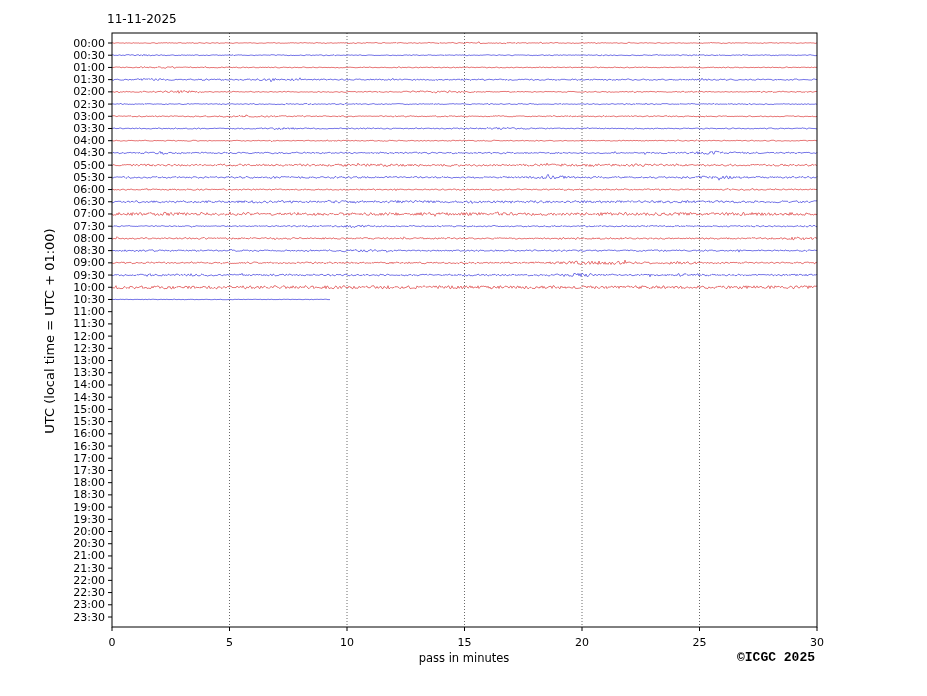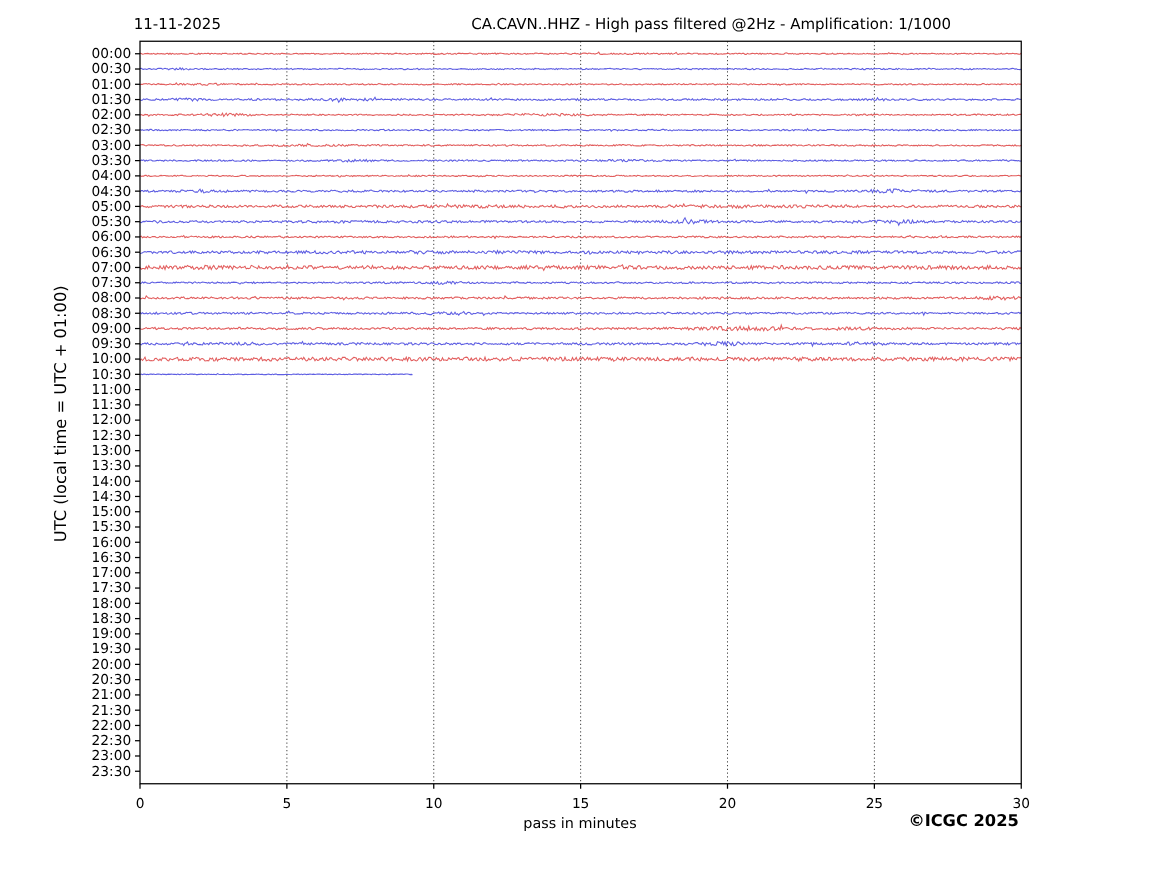--- a/index.html
+++ b/index.html
@@ -3,30 +3,29 @@
 <meta charset="utf-8">
 <style>
   html,body{margin:0;padding:0;background:#fff;}
   .page{position:relative;width:927px;height:684px;background:#ffffff;
         font-family:"DejaVu Sans","Liberation Sans",sans-serif;color:#000;overflow:hidden;}
   .hdr-date{position:absolute;left:107px;top:12px;font-size:12px;white-space:nowrap;}
   .hdr-title{position:absolute;left:377px;top:12px;font-size:12px;white-space:nowrap;}
   .ylabel{position:absolute;left:49px;top:331px;transform:translate(-50%,-50%) rotate(-90deg);
           font-size:13px;white-space:nowrap;}
   .xlabel{position:absolute;left:464px;top:651px;transform:translateX(-50%);font-size:11.5px;white-space:nowrap;}
-  .credit{position:absolute;right:112px;top:650px;font-size:13px;font-weight:bold;white-space:nowrap;}
+  .credit{position:absolute;right:112px;top:650px;font-size:13px;font-weight:bold;white-space:nowrap;font-family:Liberation Mono, monospace;}
   svg{position:absolute;left:0;top:0;}
   text{font-family:"DejaVu Sans","Liberation Sans",sans-serif;}
 </style>
 </head>
 <body>
 
 <div class="page">
   <div class="hdr-date">11-11-2025</div>
-  <div class="hdr-title">CA.CAVN..HHZ - High pass filtered @2Hz - Amplification: 1/1000</div>
   <div class="ylabel">UTC (local time = UTC + 01:00)</div>
   <svg id="plot-svg" width="927" height="696" viewBox="0 0 927 696">
       <line x1="229.5" y1="33" x2="229.5" y2="627" stroke="#444" stroke-width="0.8" stroke-dasharray="1,2"></line>
       <line x1="347" y1="33" x2="347" y2="627" stroke="#444" stroke-width="0.8" stroke-dasharray="1,2"></line>
       <line x1="464.5" y1="33" x2="464.5" y2="627" stroke="#444" stroke-width="0.8" stroke-dasharray="1,2"></line>
       <line x1="582" y1="33" x2="582" y2="627" stroke="#444" stroke-width="0.8" stroke-dasharray="1,2"></line>
       <line x1="699.5" y1="33" x2="699.5" y2="627" stroke="#444" stroke-width="0.8" stroke-dasharray="1,2"></line>
       <polyline points="112.0,42.7 113.0,42.8 114.0,43.4 115.0,43.2 116.0,42.8 117.0,42.9 118.0,42.7 119.0,42.9 120.0,43.2 121.0,42.9 122.0,43.2 123.0,42.7 124.0,43.3 125.0,43.3 126.0,42.7 127.0,43.0 128.0,43.1 129.0,42.8 130.0,43.1 131.0,43.1 132.0,43.4 133.0,42.8 134.0,42.7 135.0,43.4 136.0,42.6 137.0,43.4 138.0,42.7 139.0,43.2 140.0,43.3 141.0,42.9 142.0,43.3 143.0,43.0 144.0,43.1 145.0,42.7 146.0,43.1 147.0,43.1 148.0,43.3 149.0,43.2 150.0,43.4 151.0,43.2 152.0,42.7 153.0,42.9 154.0,42.6 155.0,43.1 156.0,43.4 157.0,43.4 158.0,43.3 159.0,42.6 160.0,43.4 161.0,42.6 162.0,43.0 163.0,43.0 164.0,42.6 165.0,43.0 166.0,42.6 167.0,42.7 168.0,43.4 169.0,42.6 170.0,42.8 171.0,43.2 172.0,42.6 173.0,43.0 174.0,43.1 175.0,43.1 176.0,42.9 177.0,43.5 178.0,42.7 179.0,42.8 180.0,42.6 181.0,42.7 182.0,43.2 183.0,43.2 184.0,43.1 185.0,43.2 186.0,43.4 187.0,42.6 188.0,43.0 189.0,43.0 190.0,42.7 191.0,43.3 192.0,42.7 193.0,42.6 194.0,43.4 195.0,43.3 196.0,43.1 197.0,43.3 198.0,43.2 199.0,42.6 200.0,42.7 201.0,42.9 202.0,43.1 203.0,43.1 204.0,43.4 205.0,43.3 206.0,42.6 207.0,42.8 208.0,43.0 209.0,43.2 210.0,43.4 211.0,43.3 212.0,42.6 213.0,42.9 214.0,42.8 215.0,43.3 216.0,42.9 217.0,42.7 218.0,42.8 219.0,43.4 220.0,43.4 221.0,42.8 222.0,43.3 223.0,42.8 224.0,43.4 225.0,42.7 226.0,42.7 227.0,42.9 228.0,42.9 229.0,43.2 230.0,43.2 231.0,43.0 232.0,43.3 233.0,43.4 234.0,43.2 235.0,42.9 236.0,42.8 237.0,42.7 238.0,42.9 239.0,43.3 240.0,42.9 241.0,43.1 242.0,42.9 243.0,43.1 244.0,42.7 245.0,42.9 246.0,42.8 247.0,42.9 248.0,43.1 249.0,42.7 250.0,42.8 251.0,42.6 252.0,43.4 253.0,42.8 254.0,43.0 255.0,42.9 256.0,43.3 257.0,43.3 258.0,43.5 259.0,43.0 260.0,43.1 261.0,43.0 262.0,43.0 263.0,43.2 264.0,43.3 265.0,43.1 266.0,43.2 267.0,42.6 268.0,42.9 269.0,42.6 270.0,43.2 271.0,42.6 272.0,43.1 273.0,42.7 274.0,42.6 275.0,42.7 276.0,43.3 277.0,43.2 278.0,42.9 279.0,42.8 280.0,43.0 281.0,43.5 282.0,42.9 283.0,43.4 284.0,43.0 285.0,43.4 286.0,42.8 287.0,43.5 288.0,42.7 289.0,43.2 290.0,42.9 291.0,42.6 292.0,43.0 293.0,42.5 294.0,43.1 295.0,43.0 296.0,42.6 297.0,43.3 298.0,43.0 299.0,43.3 300.0,42.6 301.0,42.7 302.0,42.9 303.0,43.1 304.0,42.6 305.0,42.6 306.0,42.8 307.0,42.9 308.0,43.1 309.0,43.0 310.0,42.6 311.0,43.4 312.0,42.7 313.0,43.3 314.0,43.3 315.0,43.1 316.0,42.7 317.0,42.5 318.0,42.8 319.0,43.0 320.0,42.7 321.0,43.0 322.0,43.4 323.0,43.0 324.0,42.8 325.0,43.4 326.0,43.5 327.0,43.0 328.0,42.9 329.0,43.2 330.0,42.8 331.0,42.8 332.0,42.8 333.0,43.5 334.0,42.9 335.0,43.2 336.0,42.8 337.0,43.4 338.0,42.5 339.0,43.1 340.0,42.8 341.0,42.7 342.0,42.9 343.0,42.8 344.0,42.7 345.0,43.3 346.0,42.5 347.0,43.5 348.0,43.3 349.0,43.5 350.0,43.3 351.0,43.1 352.0,43.4 353.0,42.7 354.0,42.9 355.0,43.5 356.0,43.4 357.0,43.1 358.0,42.5 359.0,43.1 360.0,42.7 361.0,43.4 362.0,43.3 363.0,43.1 364.0,42.7 365.0,43.5 366.0,42.7 367.0,42.5 368.0,42.7 369.0,42.9 370.0,42.6 371.0,42.9 372.0,42.9 373.0,42.9 374.0,42.9 375.0,42.7 376.0,42.4 377.0,42.8 378.0,43.0 379.0,43.4 380.0,43.0 381.0,43.6 382.0,43.0 383.0,42.6 384.0,42.6 385.0,42.6 386.0,43.4 387.0,42.7 388.0,43.4 389.0,42.7 390.0,43.5 391.0,42.7 392.0,43.1 393.0,42.8 394.0,42.6 395.0,42.9 396.0,42.4 397.0,43.4 398.0,42.7 399.0,42.9 400.0,42.5 401.0,42.6 402.0,42.8 403.0,42.9 404.0,43.2 405.0,43.1 406.0,43.0 407.0,43.5 408.0,43.2 409.0,42.7 410.0,43.1 411.0,42.5 412.0,43.1 413.0,43.3 414.0,42.6 415.0,42.9 416.0,43.1 417.0,43.3 418.0,43.4 419.0,42.9 420.0,42.6 421.0,43.5 422.0,42.9 423.0,43.2 424.0,42.8 425.0,43.0 426.0,42.8 427.0,43.2 428.0,42.5 429.0,42.4 430.0,42.6 431.0,43.0 432.0,42.6 433.0,42.7 434.0,42.7 435.0,43.1 436.0,43.1 437.0,43.1 438.0,43.3 439.0,43.5 440.0,42.5 441.0,43.2 442.0,42.9 443.0,43.3 444.0,42.7 445.0,43.1 446.0,43.3 447.0,43.0 448.0,42.8 449.0,42.7 450.0,42.8 451.0,42.9 452.0,42.5 453.0,42.4 454.0,43.0 455.0,43.1 456.0,43.4 457.0,43.5 458.0,42.8 459.0,42.8 460.0,42.5 461.0,43.1 462.0,42.8 463.0,43.2 464.0,43.6 465.0,43.2 466.0,42.6 467.0,42.4 468.0,42.5 469.0,42.7 470.0,43.1 471.0,42.4 472.0,42.6 473.0,42.9 474.0,43.0 475.0,42.8 476.0,43.4 477.0,42.8 478.0,42.6 479.0,41.7 480.0,43.4 481.0,43.5 482.0,43.5 483.0,43.2 484.0,43.3 485.0,43.4 486.0,43.4 487.0,43.2 488.0,43.2 489.0,42.6 490.0,43.5 491.0,42.6 492.0,43.4 493.0,43.1 494.0,43.0 495.0,43.5 496.0,42.7 497.0,43.0 498.0,43.4 499.0,43.2 500.0,42.6 501.0,43.3 502.0,43.5 503.0,43.5 504.0,43.0 505.0,43.5 506.0,43.6 507.0,42.5 508.0,43.1 509.0,42.5 510.0,42.8 511.0,42.5 512.0,43.4 513.0,42.7 514.0,43.1 515.0,42.5 516.0,43.5 517.0,43.3 518.0,42.4 519.0,43.0 520.0,43.2 521.0,42.9 522.0,42.9 523.0,42.5 524.0,43.0 525.0,42.6 526.0,42.8 527.0,43.5 528.0,43.3 529.0,42.7 530.0,43.1 531.0,42.9 532.0,43.0 533.0,42.7 534.0,43.1 535.0,42.6 536.0,43.4 537.0,42.5 538.0,43.3 539.0,43.0 540.0,42.6 541.0,42.0 542.0,43.4 543.0,43.5 544.0,42.9 545.0,43.4 546.0,42.9 547.0,43.0 548.0,43.2 549.0,43.2 550.0,42.7 551.0,42.5 552.0,42.8 553.0,43.1 554.0,43.2 555.0,42.6 556.0,42.6 557.0,42.6 558.0,42.6 559.0,43.4 560.0,42.9 561.0,43.2 562.0,43.2 563.0,42.9 564.0,43.1 565.0,43.3 566.0,43.3 567.0,43.0 568.0,42.7 569.0,43.1 570.0,42.9 571.0,43.4 572.0,43.4 573.0,42.6 574.0,43.5 575.0,43.3 576.0,43.2 577.0,43.1 578.0,43.4 579.0,43.1 580.0,43.1 581.0,43.0 582.0,42.7 583.0,42.6 584.0,43.4 585.0,43.0 586.0,42.9 587.0,43.1 588.0,42.6 589.0,42.6 590.0,43.2 591.0,42.6 592.0,42.7 593.0,43.1 594.0,42.6 595.0,42.7 596.0,43.5 597.0,43.5 598.0,42.7 599.0,43.2 600.0,43.2 601.0,42.9 602.0,42.6 603.0,42.8 604.0,43.1 605.0,42.6 606.0,42.8 607.0,43.3 608.0,42.6 609.0,43.4 610.0,42.7 611.0,43.1 612.0,43.1 613.0,43.2 614.0,42.6 615.0,43.1 616.0,42.7 617.0,42.8 618.0,43.3 619.0,43.3 620.0,43.1 621.0,42.9 622.0,42.9 623.0,43.2 624.0,43.3 625.0,43.4 626.0,43.4 627.0,43.4 628.0,42.6 629.0,42.2 630.0,42.6 631.0,43.1 632.0,42.8 633.0,43.1 634.0,42.6 635.0,43.3 636.0,42.9 637.0,43.4 638.0,43.3 639.0,43.3 640.0,42.7 641.0,43.0 642.0,42.6 643.0,43.3 644.0,42.9 645.0,42.8 646.0,42.6 647.0,42.8 648.0,43.4 649.0,42.8 650.0,42.8 651.0,43.0 652.0,42.9 653.0,43.1 654.0,43.1 655.0,43.4 656.0,43.3 657.0,42.9 658.0,42.7 659.0,42.7 660.0,42.7 661.0,43.3 662.0,43.1 663.0,43.4 664.0,43.0 665.0,43.2 666.0,42.6 667.0,43.3 668.0,43.2 669.0,43.4 670.0,42.7 671.0,43.0 672.0,42.6 673.0,43.0 674.0,42.6 675.0,43.3 676.0,43.1 677.0,43.2 678.0,42.9 679.0,42.7 680.0,42.9 681.0,43.0 682.0,43.4 683.0,42.7 684.0,43.1 685.0,43.2 686.0,43.1 687.0,43.4 688.0,43.0 689.0,43.2 690.0,43.1 691.0,42.7 692.0,43.2 693.0,43.0 694.0,42.7 695.0,43.1 696.0,42.8 697.0,43.3 698.0,43.0 699.0,43.4 700.0,43.3 701.0,43.0 702.0,43.3 703.0,43.4 704.0,42.8 705.0,43.2 706.0,42.8 707.0,43.1 708.0,42.9 709.0,42.8 710.0,43.1 711.0,42.1 712.0,43.0 713.0,42.7 714.0,42.7 715.0,42.9 716.0,42.8 717.0,43.1 718.0,42.6 719.0,43.0 720.0,43.0 721.0,43.4 722.0,43.7 723.0,42.8 724.0,43.3 725.0,43.3 726.0,43.4 727.0,43.3 728.0,42.9 729.0,42.7 730.0,42.7 731.0,43.4 732.0,43.1 733.0,42.6 734.0,43.3 735.0,43.0 736.0,42.6 737.0,43.0 738.0,42.8 739.0,42.9 740.0,42.9 741.0,42.9 742.0,43.2 743.0,42.8 744.0,43.1 745.0,42.7 746.0,42.6 747.0,42.8 748.0,42.9 749.0,43.3 750.0,42.8 751.0,43.4 752.0,42.9 753.0,42.8 754.0,43.3 755.0,42.7 756.0,43.0 757.0,43.2 758.0,43.0 759.0,43.4 760.0,42.9 761.0,43.0 762.0,43.4 763.0,43.4 764.0,42.8 765.0,42.7 766.0,43.4 767.0,42.8 768.0,43.1 769.0,42.6 770.0,42.8 771.0,42.6 772.0,42.7 773.0,43.1 774.0,42.8 775.0,43.3 776.0,42.6 777.0,42.9 778.0,43.4 779.0,43.2 780.0,42.6 781.0,42.9 782.0,42.8 783.0,42.7 784.0,42.9 785.0,43.0 786.0,43.0 787.0,42.7 788.0,42.8 789.0,42.8 790.0,43.1 791.0,43.3 792.0,42.8 793.0,43.0 794.0,43.0 795.0,42.7 796.0,43.3 797.0,43.3 798.0,43.4 799.0,43.0 800.0,43.2 801.0,42.6 802.0,43.4 803.0,43.0 804.0,43.2 805.0,42.7 806.0,42.7 807.0,43.1 808.0,42.8 809.0,43.0 810.0,42.7 811.0,42.8 812.0,43.1 813.0,42.8 814.0,43.1 815.0,43.3 816.0,43.4 817.0,42.6" fill="none" stroke="#e05050" stroke-width="0.85" stroke-opacity="0.92"></polyline>
       <polyline points="112.0,54.8 113.0,54.7 114.0,55.3 115.0,55.5 116.0,55.1 117.0,55.5 118.0,55.4 119.0,54.9 120.0,54.8 121.0,55.5 122.0,55.4 123.0,55.0 124.0,55.4 125.0,55.5 126.0,54.8 127.0,54.7 128.0,54.7 129.0,54.6 130.0,55.3 131.0,55.0 132.0,54.6 133.0,55.0 134.0,55.1 135.0,55.9 136.0,55.1 137.0,55.0 138.0,54.6 139.0,55.1 140.0,55.9 141.0,54.6 142.0,55.6 143.0,55.6 144.0,54.2 145.0,55.7 146.0,54.5 147.0,55.9 148.0,55.3 149.0,54.8 150.0,55.5 151.0,55.9 152.0,55.1 153.0,55.4 154.0,55.4 155.0,55.4 156.0,54.8 157.0,54.8 158.0,55.2 159.0,55.6 160.0,55.2 161.0,54.8 162.0,54.8 163.0,55.7 164.0,54.8 165.0,55.5 166.0,55.5 167.0,55.6 168.0,55.1 169.0,55.5 170.0,55.2 171.0,55.1 172.0,54.9 173.0,54.9 174.0,55.2 175.0,55.5 176.0,55.5 177.0,55.3 178.0,55.6 179.0,54.9 180.0,55.7 181.0,55.2 182.0,54.7 183.0,55.2 184.0,55.2 185.0,55.0 186.0,55.7 187.0,54.9 188.0,55.1 189.0,55.3 190.0,54.8 191.0,55.6 192.0,55.0 193.0,55.2 194.0,55.6 195.0,54.8 196.0,54.9 197.0,54.8 198.0,55.0 199.0,55.5 200.0,55.6 201.0,55.2 202.0,55.5 203.0,55.2 204.0,55.2 205.0,55.7 206.0,55.1 207.0,55.0 208.0,55.5 209.0,55.5 210.0,55.4 211.0,55.1 212.0,55.0 213.0,54.9 214.0,54.9 215.0,55.2 216.0,54.7 217.0,55.0 218.0,55.2 219.0,55.6 220.0,54.8 221.0,55.7 222.0,55.1 223.0,55.2 224.0,55.4 225.0,54.9 226.0,55.1 227.0,55.2 228.0,55.0 229.0,55.1 230.0,55.0 231.0,55.3 232.0,55.2 233.0,54.7 234.0,55.7 235.0,55.3 236.0,55.0 237.0,55.2 238.0,54.8 239.0,54.9 240.0,55.1 241.0,54.8 242.0,55.0 243.0,55.6 244.0,54.9 245.0,55.5 246.0,55.1 247.0,55.6 248.0,55.3 249.0,55.6 250.0,55.1 251.0,55.1 252.0,55.1 253.0,55.3 254.0,55.5 255.0,55.6 256.0,54.8 257.0,55.5 258.0,55.1 259.0,55.2 260.0,54.9 261.0,55.2 262.0,55.4 263.0,55.0 264.0,54.9 265.0,55.0 266.0,55.0 267.0,55.2 268.0,55.1 269.0,55.1 270.0,55.4 271.0,54.7 272.0,54.7 273.0,54.8 274.0,54.8 275.0,55.1 276.0,55.6 277.0,55.0 278.0,54.7 279.0,55.0 280.0,54.8 281.0,55.2 282.0,55.2 283.0,54.8 284.0,54.9 285.0,55.5 286.0,55.1 287.0,55.3 288.0,55.7 289.0,55.5 290.0,55.5 291.0,54.9 292.0,55.7 293.0,55.3 294.0,55.4 295.0,55.6 296.0,55.2 297.0,55.6 298.0,55.2 299.0,55.6 300.0,55.0 301.0,55.0 302.0,55.4 303.0,55.4 304.0,55.7 305.0,55.4 306.0,54.9 307.0,54.8 308.0,55.2 309.0,54.8 310.0,55.0 311.0,55.5 312.0,55.6 313.0,54.8 314.0,55.5 315.0,55.2 316.0,55.1 317.0,54.9 318.0,55.4 319.0,55.0 320.0,54.8 321.0,54.9 322.0,55.0 323.0,55.7 324.0,55.7 325.0,55.5 326.0,54.9 327.0,55.2 328.0,55.6 329.0,55.5 330.0,55.6 331.0,55.0 332.0,55.4 333.0,55.0 334.0,54.7 335.0,55.7 336.0,55.5 337.0,54.9 338.0,55.3 339.0,55.0 340.0,55.4 341.0,55.4 342.0,55.3 343.0,55.3 344.0,54.9 345.0,55.6 346.0,55.2 347.0,55.2 348.0,55.0 349.0,54.9 350.0,55.3 351.0,55.1 352.0,54.8 353.0,55.4 354.0,55.3 355.0,55.1 356.0,55.0 357.0,55.2 358.0,55.5 359.0,55.0 360.0,54.8 361.0,55.0 362.0,55.5 363.0,55.4 364.0,55.4 365.0,55.5 366.0,55.5 367.0,55.2 368.0,55.1 369.0,54.9 370.0,55.1 371.0,55.0 372.0,55.1 373.0,55.3 374.0,55.3 375.0,55.7 376.0,55.1 377.0,55.7 378.0,55.1 379.0,55.7 380.0,55.2 381.0,55.6 382.0,54.9 383.0,55.7 384.0,54.9 385.0,55.5 386.0,54.9 387.0,55.0 388.0,55.1 389.0,55.3 390.0,55.6 391.0,55.5 392.0,55.4 393.0,54.9 394.0,55.6 395.0,55.1 396.0,55.6 397.0,55.6 398.0,54.9 399.0,55.7 400.0,55.0 401.0,55.6 402.0,55.3 403.0,55.7 404.0,54.8 405.0,55.2 406.0,54.8 407.0,55.0 408.0,55.4 409.0,55.0 410.0,54.9 411.0,55.6 412.0,55.4 413.0,54.8 414.0,54.8 415.0,55.3 416.0,54.9 417.0,54.8 418.0,55.4 419.0,55.3 420.0,55.7 421.0,55.0 422.0,55.4 423.0,55.0 424.0,55.2 425.0,55.6 426.0,55.0 427.0,55.6 428.0,54.7 429.0,54.9 430.0,55.0 431.0,54.8 432.0,55.5 433.0,55.2 434.0,55.4 435.0,55.1 436.0,55.7 437.0,55.1 438.0,55.3 439.0,55.1 440.0,55.1 441.0,54.8 442.0,55.3 443.0,55.0 444.0,55.7 445.0,54.7 446.0,55.6 447.0,54.9 448.0,55.4 449.0,54.7 450.0,55.1 451.0,55.1 452.0,55.2 453.0,55.1 454.0,55.6 455.0,55.1 456.0,54.8 457.0,54.9 458.0,55.2 459.0,55.1 460.0,54.8 461.0,55.3 462.0,55.0 463.0,54.9 464.0,55.3 465.0,54.8 466.0,55.7 467.0,55.6 468.0,55.6 469.0,54.8 470.0,55.3 471.0,55.5 472.0,55.0 473.0,55.5 474.0,54.7 475.0,55.4 476.0,55.1 477.0,55.3 478.0,55.1 479.0,55.7 480.0,55.0 481.0,55.2 482.0,55.2 483.0,55.2 484.0,54.9 485.0,55.1 486.0,54.8 487.0,54.8 488.0,54.7 489.0,54.9 490.0,55.0 491.0,55.3 492.0,55.3 493.0,54.9 494.0,55.1 495.0,55.1 496.0,55.5 497.0,55.5 498.0,55.1 499.0,54.8 500.0,54.8 501.0,55.3 502.0,55.0 503.0,55.2 504.0,55.4 505.0,55.4 506.0,55.3 507.0,55.0 508.0,54.9 509.0,54.9 510.0,55.1 511.0,55.5 512.0,55.7 513.0,55.6 514.0,55.0 515.0,55.0 516.0,54.8 517.0,55.2 518.0,54.8 519.0,55.1 520.0,55.0 521.0,54.9 522.0,55.1 523.0,54.8 524.0,55.3 525.0,54.9 526.0,55.6 527.0,55.1 528.0,55.0 529.0,54.9 530.0,55.6 531.0,55.2 532.0,55.6 533.0,55.6 534.0,55.1 535.0,55.6 536.0,55.0 537.0,55.5 538.0,55.5 539.0,55.2 540.0,55.3 541.0,54.9 542.0,54.9 543.0,54.7 544.0,55.5 545.0,55.5 546.0,55.1 547.0,55.2 548.0,55.5 549.0,54.7 550.0,55.2 551.0,55.5 552.0,55.5 553.0,55.7 554.0,54.9 555.0,55.0 556.0,55.1 557.0,54.8 558.0,55.0 559.0,55.6 560.0,54.9 561.0,55.0 562.0,55.6 563.0,54.8 564.0,54.9 565.0,55.1 566.0,55.0 567.0,55.5 568.0,55.0 569.0,54.9 570.0,55.1 571.0,54.9 572.0,55.6 573.0,54.7 574.0,55.5 575.0,55.0 576.0,54.8 577.0,55.2 578.0,55.1 579.0,55.0 580.0,55.3 581.0,54.9 582.0,55.6 583.0,54.9 584.0,54.9 585.0,55.2 586.0,55.0 587.0,55.7 588.0,54.8 589.0,54.8 590.0,55.3 591.0,55.0 592.0,55.1 593.0,55.5 594.0,55.1 595.0,55.3 596.0,54.9 597.0,54.7 598.0,55.5 599.0,55.5 600.0,55.7 601.0,55.5 602.0,54.7 603.0,55.7 604.0,55.6 605.0,54.9 606.0,55.0 607.0,55.0 608.0,55.6 609.0,55.6 610.0,55.1 611.0,54.9 612.0,55.6 613.0,55.5 614.0,54.8 615.0,55.3 616.0,55.4 617.0,55.6 618.0,55.5 619.0,55.1 620.0,55.3 621.0,55.0 622.0,55.2 623.0,55.3 624.0,55.4 625.0,55.4 626.0,55.5 627.0,55.2 628.0,55.6 629.0,55.5 630.0,55.7 631.0,55.3 632.0,54.9 633.0,54.9 634.0,55.4 635.0,55.2 636.0,55.6 637.0,55.6 638.0,55.2 639.0,55.6 640.0,55.5 641.0,55.3 642.0,55.5 643.0,55.2 644.0,54.7 645.0,54.9 646.0,55.1 647.0,55.0 648.0,55.4 649.0,55.3 650.0,55.1 651.0,55.5 652.0,55.5 653.0,54.9 654.0,55.1 655.0,54.8 656.0,54.8 657.0,54.4 658.0,55.1 659.0,55.5 660.0,54.7 661.0,55.1 662.0,55.2 663.0,55.1 664.0,55.2 665.0,55.6 666.0,54.9 667.0,55.1 668.0,55.1 669.0,55.4 670.0,55.2 671.0,54.7 672.0,55.6 673.0,54.7 674.0,55.4 675.0,55.2 676.0,54.9 677.0,54.9 678.0,54.9 679.0,55.2 680.0,55.6 681.0,55.7 682.0,54.8 683.0,54.9 684.0,54.7 685.0,55.3 686.0,54.8 687.0,55.1 688.0,55.6 689.0,55.5 690.0,54.8 691.0,55.7 692.0,55.7 693.0,54.9 694.0,54.9 695.0,54.9 696.0,55.5 697.0,54.7 698.0,55.7 699.0,54.9 700.0,55.0 701.0,54.9 702.0,55.0 703.0,54.8 704.0,54.8 705.0,55.6 706.0,55.5 707.0,54.8 708.0,55.7 709.0,55.2 710.0,55.6 711.0,54.9 712.0,54.9 713.0,55.0 714.0,55.5 715.0,55.4 716.0,55.6 717.0,54.8 718.0,55.7 719.0,54.7 720.0,55.1 721.0,55.5 722.0,55.1 723.0,55.2 724.0,55.2 725.0,55.2 726.0,55.7 727.0,55.2 728.0,55.6 729.0,55.3 730.0,55.6 731.0,55.6 732.0,55.0 733.0,55.1 734.0,54.9 735.0,55.6 736.0,54.8 737.0,55.1 738.0,55.2 739.0,54.9 740.0,54.9 741.0,55.6 742.0,55.3 743.0,54.5 744.0,54.8 745.0,55.3 746.0,54.8 747.0,54.8 748.0,55.0 749.0,55.6 750.0,55.2 751.0,55.4 752.0,55.5 753.0,55.0 754.0,55.5 755.0,55.1 756.0,55.2 757.0,54.9 758.0,55.3 759.0,55.3 760.0,55.2 761.0,55.1 762.0,54.8 763.0,55.2 764.0,55.5 765.0,54.7 766.0,54.8 767.0,55.1 768.0,55.2 769.0,54.9 770.0,55.1 771.0,55.7 772.0,55.6 773.0,55.2 774.0,55.4 775.0,55.7 776.0,54.8 777.0,55.7 778.0,55.6 779.0,54.9 780.0,55.2 781.0,55.1 782.0,54.9 783.0,55.3 784.0,54.9 785.0,55.3 786.0,55.1 787.0,54.8 788.0,54.9 789.0,55.2 790.0,55.3 791.0,54.9 792.0,55.3 793.0,55.4 794.0,55.1 795.0,55.2 796.0,55.6 797.0,55.5 798.0,54.9 799.0,55.3 800.0,55.2 801.0,55.4 802.0,55.1 803.0,55.0 804.0,55.1 805.0,54.8 806.0,55.1 807.0,55.5 808.0,55.2 809.0,54.9 810.0,54.7 811.0,54.8 812.0,55.3 813.0,55.1 814.0,55.6 815.0,55.6 816.0,55.7 817.0,55.4" fill="none" stroke="#5050e0" stroke-width="0.85" stroke-opacity="0.92"></polyline>
       <polyline points="112.0,67.7 113.0,67.4 114.0,67.5 115.0,67.1 116.0,67.0 117.0,66.9 118.0,67.3 119.0,66.9 120.0,67.1 121.0,67.8 122.0,67.5 123.0,67.1 124.0,67.6 125.0,67.7 126.0,67.1 127.0,66.9 128.0,67.5 129.0,67.3 130.0,67.5 131.0,67.4 132.0,67.7 133.0,67.9 134.0,67.6 135.0,67.6 136.0,67.0 137.0,67.4 138.0,67.8 139.0,67.4 140.0,67.6 141.0,66.3 142.0,67.6 143.0,67.9 144.0,66.9 145.0,66.8 146.0,67.9 147.0,66.9 148.0,68.0 149.0,67.3 150.0,66.9 151.0,67.3 152.0,67.4 153.0,67.9 154.0,67.3 155.0,68.2 156.0,67.1 157.0,67.7 158.0,66.7 159.0,67.1 160.0,66.7 161.0,67.6 162.0,68.2 163.0,67.6 164.0,67.9 165.0,68.2 166.0,68.1 167.0,67.0 168.0,66.9 169.0,67.0 170.0,67.2 171.0,67.2 172.0,66.6 173.0,66.7 174.0,68.2 175.0,67.9 176.0,67.6 177.0,66.9 178.0,67.7 179.0,66.8 180.0,67.6 181.0,67.0 182.0,67.6 183.0,67.1 184.0,67.2 185.0,67.0 186.0,67.0 187.0,67.4 188.0,67.0 189.0,67.8 190.0,66.9 191.0,66.9 192.0,67.8 193.0,67.5 194.0,67.7 195.0,67.3 196.0,67.9 197.0,67.3 198.0,67.2 199.0,67.7 200.0,67.4 201.0,67.1 202.0,67.3 203.0,67.2 204.0,67.8 205.0,66.5 206.0,67.1 207.0,67.8 208.0,67.4 209.0,67.8 210.0,67.8 211.0,67.4 212.0,67.7 213.0,67.5 214.0,67.5 215.0,67.8 216.0,67.6 217.0,67.9 218.0,67.9 219.0,67.3 220.0,67.9 221.0,67.2 222.0,67.0 223.0,67.4 224.0,67.6 225.0,67.7 226.0,66.9 227.0,67.3 228.0,67.3 229.0,67.0 230.0,67.6 231.0,67.1 232.0,67.9 233.0,67.4 234.0,67.2 235.0,67.7 236.0,67.0 237.0,67.2 238.0,67.9 239.0,67.7 240.0,67.8 241.0,67.9 242.0,67.3 243.0,67.1 244.0,67.1 245.0,67.8 246.0,67.4 247.0,67.0 248.0,67.9 249.0,67.7 250.0,67.4 251.0,67.6 252.0,67.3 253.0,67.2 254.0,67.0 255.0,67.6 256.0,67.8 257.0,67.6 258.0,67.8 259.0,67.7 260.0,67.0 261.0,67.4 262.0,67.6 263.0,67.0 264.0,67.7 265.0,67.2 266.0,67.3 267.0,67.7 268.0,67.1 269.0,67.0 270.0,67.9 271.0,67.4 272.0,67.2 273.0,67.8 274.0,67.4 275.0,67.0 276.0,67.0 277.0,67.7 278.0,67.8 279.0,67.9 280.0,67.9 281.0,67.3 282.0,67.6 283.0,67.2 284.0,67.0 285.0,67.5 286.0,67.1 287.0,67.7 288.0,67.5 289.0,67.5 290.0,67.0 291.0,67.8 292.0,67.9 293.0,67.7 294.0,67.4 295.0,67.0 296.0,67.8 297.0,67.2 298.0,67.5 299.0,67.8 300.0,67.4 301.0,67.8 302.0,67.4 303.0,66.9 304.0,67.0 305.0,67.3 306.0,67.5 307.0,67.8 308.0,67.5 309.0,67.8 310.0,67.3 311.0,67.9 312.0,67.4 313.0,67.0 314.0,67.3 315.0,67.7 316.0,67.6 317.0,67.8 318.0,67.6 319.0,67.1 320.0,67.2 321.0,67.3 322.0,67.4 323.0,67.8 324.0,67.1 325.0,67.7 326.0,67.2 327.0,67.8 328.0,67.4 329.0,67.4 330.0,67.8 331.0,67.3 332.0,67.4 333.0,67.5 334.0,67.4 335.0,67.9 336.0,67.8 337.0,67.3 338.0,67.7 339.0,67.9 340.0,67.9 341.0,67.4 342.0,67.9 343.0,67.7 344.0,67.6 345.0,67.7 346.0,67.1 347.0,67.5 348.0,67.3 349.0,67.3 350.0,67.1 351.0,67.3 352.0,67.4 353.0,67.4 354.0,67.6 355.0,67.6 356.0,67.9 357.0,67.5 358.0,67.8 359.0,67.2 360.0,67.7 361.0,66.9 362.0,67.9 363.0,67.1 364.0,67.1 365.0,67.1 366.0,67.8 367.0,67.0 368.0,67.8 369.0,67.0 370.0,67.0 371.0,67.4 372.0,67.5 373.0,67.9 374.0,67.4 375.0,67.5 376.0,67.3 377.0,67.8 378.0,67.5 379.0,67.8 380.0,67.5 381.0,67.3 382.0,67.3 383.0,67.5 384.0,67.5 385.0,67.0 386.0,67.7 387.0,67.6 388.0,67.6 389.0,67.7 390.0,67.7 391.0,67.6 392.0,67.9 393.0,67.4 394.0,67.3 395.0,67.4 396.0,67.7 397.0,67.9 398.0,67.1 399.0,66.7 400.0,67.3 401.0,67.9 402.0,67.7 403.0,67.0 404.0,67.9 405.0,67.0 406.0,67.8 407.0,67.5 408.0,67.1 409.0,67.2 410.0,67.3 411.0,67.5 412.0,67.9 413.0,67.8 414.0,67.7 415.0,67.4 416.0,67.1 417.0,67.4 418.0,67.8 419.0,67.9 420.0,67.1 421.0,67.2 422.0,67.7 423.0,67.5 424.0,67.2 425.0,67.6 426.0,67.1 427.0,67.2 428.0,67.3 429.0,67.7 430.0,67.5 431.0,67.2 432.0,67.0 433.0,67.2 434.0,67.8 435.0,67.7 436.0,67.4 437.0,67.6 438.0,67.6 439.0,67.0 440.0,67.5 441.0,67.8 442.0,67.9 443.0,67.3 444.0,67.3 445.0,67.2 446.0,67.9 447.0,67.0 448.0,67.4 449.0,67.6 450.0,67.9 451.0,67.7 452.0,67.8 453.0,67.1 454.0,67.1 455.0,67.8 456.0,67.9 457.0,67.0 458.0,67.8 459.0,67.5 460.0,67.0 461.0,67.7 462.0,67.5 463.0,67.1 464.0,67.2 465.0,67.6 466.0,67.2 467.0,67.0 468.0,67.1 469.0,67.8 470.0,67.6 471.0,67.1 472.0,67.2 473.0,67.5 474.0,67.2 475.0,67.9 476.0,67.4 477.0,67.3 478.0,67.4 479.0,67.5 480.0,67.4 481.0,67.3 482.0,67.0 483.0,67.2 484.0,67.4 485.0,67.0 486.0,67.8 487.0,67.9 488.0,67.6 489.0,67.3 490.0,67.3 491.0,67.7 492.0,67.8 493.0,67.5 494.0,67.6 495.0,67.6 496.0,67.0 497.0,67.1 498.0,67.5 499.0,67.9 500.0,67.8 501.0,67.2 502.0,67.8 503.0,67.8 504.0,67.7 505.0,67.9 506.0,67.6 507.0,67.2 508.0,67.5 509.0,67.7 510.0,67.7 511.0,67.2 512.0,67.3 513.0,67.8 514.0,67.9 515.0,67.4 516.0,67.4 517.0,67.0 518.0,67.5 519.0,67.3 520.0,67.8 521.0,67.1 522.0,67.6 523.0,67.9 524.0,67.5 525.0,67.5 526.0,67.4 527.0,67.1 528.0,67.3 529.0,67.8 530.0,67.0 531.0,67.7 532.0,67.7 533.0,67.7 534.0,67.3 535.0,67.8 536.0,67.5 537.0,67.2 538.0,67.7 539.0,67.2 540.0,66.9 541.0,67.5 542.0,67.8 543.0,66.9 544.0,67.3 545.0,67.7 546.0,67.6 547.0,67.0 548.0,67.8 549.0,67.4 550.0,67.8 551.0,67.4 552.0,67.0 553.0,67.1 554.0,67.7 555.0,67.4 556.0,67.8 557.0,66.9 558.0,67.2 559.0,67.4 560.0,67.3 561.0,67.7 562.0,67.4 563.0,67.3 564.0,67.1 565.0,67.2 566.0,67.9 567.0,67.3 568.0,67.3 569.0,67.4 570.0,66.9 571.0,67.2 572.0,67.9 573.0,67.7 574.0,67.2 575.0,67.6 576.0,67.1 577.0,67.7 578.0,67.3 579.0,67.4 580.0,67.4 581.0,67.7 582.0,67.1 583.0,67.4 584.0,67.8 585.0,66.9 586.0,67.4 587.0,67.2 588.0,67.4 589.0,67.2 590.0,67.6 591.0,67.9 592.0,67.3 593.0,67.4 594.0,67.4 595.0,66.9 596.0,67.1 597.0,67.2 598.0,67.9 599.0,67.8 600.0,67.2 601.0,67.0 602.0,67.7 603.0,67.1 604.0,67.5 605.0,67.6 606.0,67.6 607.0,67.7 608.0,67.7 609.0,67.1 610.0,67.7 611.0,67.6 612.0,67.5 613.0,67.8 614.0,67.0 615.0,67.0 616.0,67.3 617.0,67.6 618.0,67.2 619.0,67.8 620.0,67.4 621.0,67.1 622.0,67.9 623.0,67.4 624.0,68.2 625.0,67.5 626.0,67.5 627.0,67.0 628.0,67.2 629.0,67.9 630.0,67.8 631.0,67.5 632.0,67.7 633.0,67.5 634.0,67.5 635.0,67.0 636.0,67.0 637.0,67.8 638.0,67.1 639.0,67.5 640.0,67.0 641.0,67.8 642.0,67.0 643.0,67.0 644.0,67.6 645.0,67.5 646.0,67.1 647.0,67.0 648.0,67.4 649.0,67.5 650.0,67.5 651.0,67.4 652.0,67.9 653.0,67.2 654.0,67.6 655.0,67.6 656.0,67.3 657.0,67.8 658.0,67.7 659.0,67.6 660.0,67.9 661.0,67.2 662.0,67.5 663.0,67.6 664.0,67.0 665.0,67.3 666.0,67.3 667.0,67.5 668.0,67.5 669.0,67.7 670.0,67.0 671.0,67.4 672.0,67.5 673.0,67.5 674.0,67.7 675.0,67.6 676.0,67.0 677.0,67.5 678.0,67.1 679.0,67.3 680.0,67.2 681.0,67.6 682.0,66.9 683.0,67.1 684.0,67.6 685.0,67.6 686.0,67.2 687.0,67.5 688.0,67.8 689.0,67.0 690.0,67.2 691.0,67.1 692.0,67.5 693.0,67.0 694.0,67.2 695.0,67.2 696.0,67.2 697.0,67.9 698.0,67.7 699.0,67.2 700.0,67.7 701.0,67.6 702.0,67.9 703.0,67.9 704.0,67.8 705.0,67.6 706.0,67.7 707.0,67.5 708.0,67.2 709.0,67.5 710.0,67.5 711.0,67.1 712.0,67.6 713.0,66.9 714.0,67.3 715.0,67.9 716.0,67.4 717.0,67.5 718.0,67.7 719.0,67.7 720.0,67.1 721.0,67.9 722.0,67.7 723.0,67.2 724.0,67.1 725.0,67.9 726.0,67.8 727.0,67.2 728.0,67.1 729.0,67.1 730.0,67.9 731.0,67.6 732.0,67.7 733.0,67.8 734.0,67.6 735.0,67.0 736.0,67.3 737.0,67.4 738.0,67.1 739.0,67.7 740.0,67.9 741.0,67.4 742.0,67.9 743.0,67.6 744.0,67.0 745.0,67.4 746.0,67.3 747.0,67.6 748.0,67.6 749.0,67.7 750.0,67.5 751.0,67.2 752.0,67.7 753.0,67.3 754.0,67.4 755.0,67.9 756.0,67.1 757.0,67.8 758.0,67.1 759.0,67.4 760.0,67.7 761.0,67.6 762.0,67.5 763.0,67.2 764.0,67.0 765.0,67.4 766.0,67.7 767.0,67.5 768.0,67.3 769.0,67.3 770.0,67.6 771.0,67.8 772.0,67.1 773.0,67.0 774.0,67.8 775.0,67.2 776.0,67.7 777.0,67.2 778.0,67.8 779.0,67.5 780.0,67.2 781.0,67.7 782.0,67.9 783.0,67.8 784.0,67.7 785.0,67.6 786.0,66.9 787.0,66.9 788.0,67.4 789.0,67.8 790.0,67.2 791.0,67.8 792.0,67.5 793.0,67.2 794.0,67.2 795.0,67.4 796.0,67.2 797.0,67.7 798.0,67.3 799.0,67.3 800.0,67.9 801.0,67.1 802.0,67.3 803.0,67.2 804.0,67.2 805.0,67.2 806.0,67.5 807.0,67.6 808.0,67.1 809.0,67.5 810.0,67.7 811.0,67.4 812.0,66.9 813.0,67.9 814.0,67.2 815.0,67.2 816.0,67.5 817.0,67.2" fill="none" stroke="#e05050" stroke-width="0.85" stroke-opacity="0.92"></polyline>

